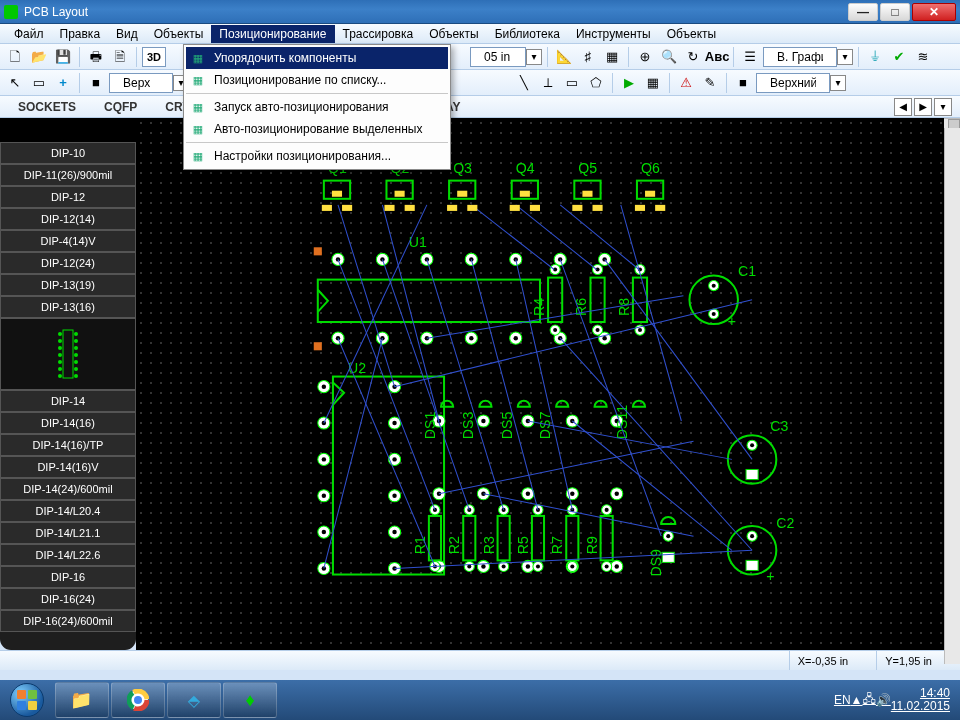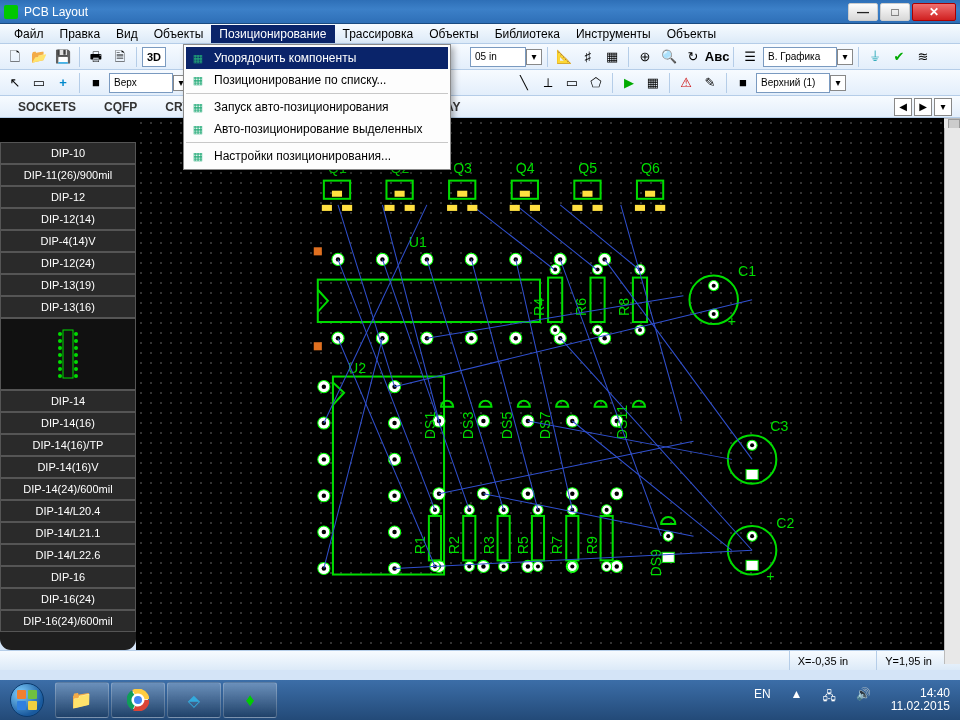--- a/index.html
+++ b/index.html
@@ -19,21 +19,21 @@
   .menubar .mi { padding:2px 8px; cursor:default; }
   .menubar .mi.active { background:#0a246a; color:#fff; }
 
   
   .toolbar { height:26px; background:linear-gradient(#f7fbff,#e3eefb); border-bottom:1px solid #b5cde8; display:flex; align-items:center; padding:0 4px; gap:2px;}
   .tb-btn { width:22px; height:22px; border:1px solid transparent; display:flex; align-items:center; justify-content:center; border-radius:2px;}
   .tb-sep { width:1px; height:20px; background:#b5cde8; margin:0 3px;}
   .tb-input { height:20px; border:1px solid #7a9ac0; background:#fff; padding:0 4px; font-size:11px;}
   .tb-3d { font-weight:bold; font-size:11px; padding:0 4px; border:1px solid #7a9ac0; height:20px; display:flex; align-items:center; background:#fff;}
   .combo { display:flex; align-items:center; }
-  .combo select, .combo input { height:20px; border:1px solid #7a9ac0; background:#fff; font-size:10px; padding:0 4px;}
+  .combo select, .combo input { height:20px; border:1px solid #7a9ac0; background:#fff; font-size:12px; padding:0 13px;}
 
   
   .ic { font-size:13px; line-height:1; }
 
   
   .dropdown { position:absolute; left:183px; top:44px; width:268px; background:#fdfdfd; border:1px solid #8a8a8a; box-shadow:3px 3px 6px rgba(0,0,0,.3); z-index:50; padding:2px;}
   .dropdown .row { display:flex; align-items:center; height:22px; padding:0 6px 0 2px;}
   .dropdown .row .dicon { width:20px; height:16px; margin-right:6px; display:flex; align-items:center; justify-content:center;}
   .dropdown .row.sel { background:#0a246a; color:#fff;}
   .dropdown hr { border:none; border-top:1px solid #c8c8c8; margin:2px 0;}
@@ -74,21 +74,21 @@
   
   .taskbar { position:absolute; bottom:0; left:0; right:0; height:40px; background:linear-gradient(#3c6ea8,#234a78); display:flex; align-items:center;}
   .startbtn { width:54px; height:40px; display:flex; align-items:center; justify-content:center;}
   .startorb { width:34px; height:34px; border-radius:50%; background:radial-gradient(circle at 30% 30%, #7fcfff, #1a5a9e 70%); border:1px solid #0a3a6e; display:grid; grid-template-columns:1fr 1fr; grid-template-rows:1fr 1fr; gap:2px; padding:6px;}
   .startorb span { border-radius:1px;}
   .startorb span:nth-child(1){background:#f08030;}
   .startorb span:nth-child(2){background:#70c040;}
   .startorb span:nth-child(3){background:#3080e0;}
   .startorb span:nth-child(4){background:#f0d040;}
   .tb-app { width:54px; height:36px; margin:0 1px; background:linear-gradient(rgba(255,255,255,.25),rgba(0,0,0,.15)); border:1px solid rgba(255,255,255,.2); border-radius:3px; display:flex; align-items:center; justify-content:center;}
-  .tray { margin-left:auto; display:flex; align-items:flex-start; gap:20px; padding:0 10px; color:#fff; font-size:11px;}
+  .tray { margin-left:auto; display:flex; align-items:center; gap:0; padding:0 10px; color:#fff; font-size:11px;text-decoration:underline;}
   .tray .clock { text-align:right; line-height:13px;}
 
   
   .sq { width:16px; height:16px; border:1px solid #888; background:#fff; display:flex;align-items:center;justify-content:center;font-size:10px;}
 
   
   .pad { fill:#fff; stroke:#00ff00; stroke-width:1;}
   .neth { fill:none; stroke:#3050d0; stroke-width:1;}
   .cu { fill:none; stroke:#00dd00; stroke-width:2;}
   .txt { fill:#00dd00; font-size:14px; font-family:Arial;}

